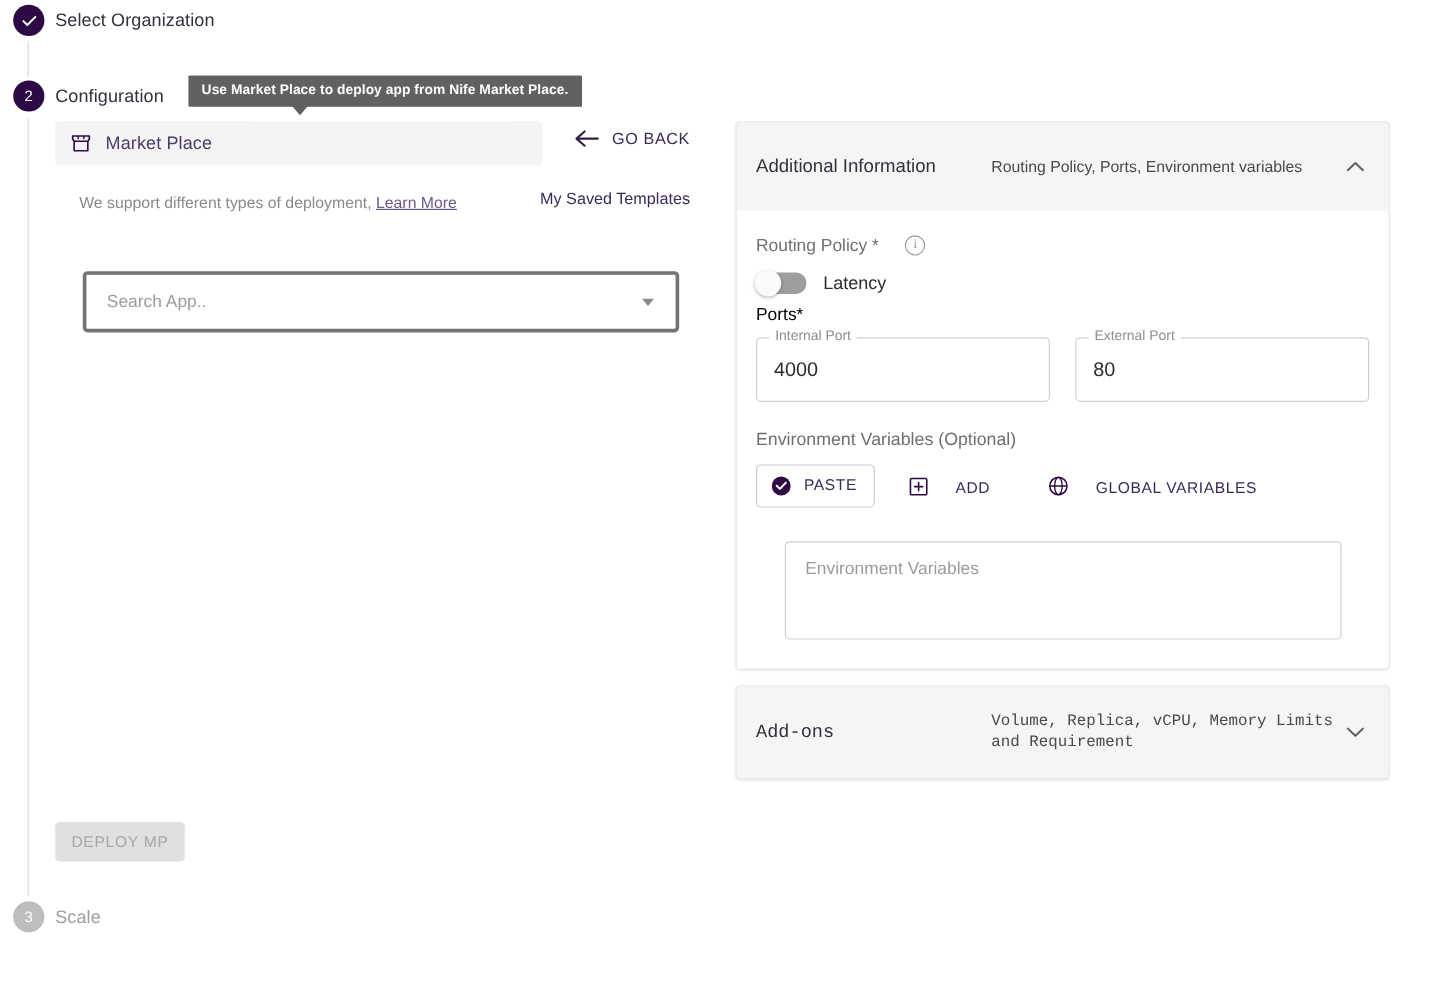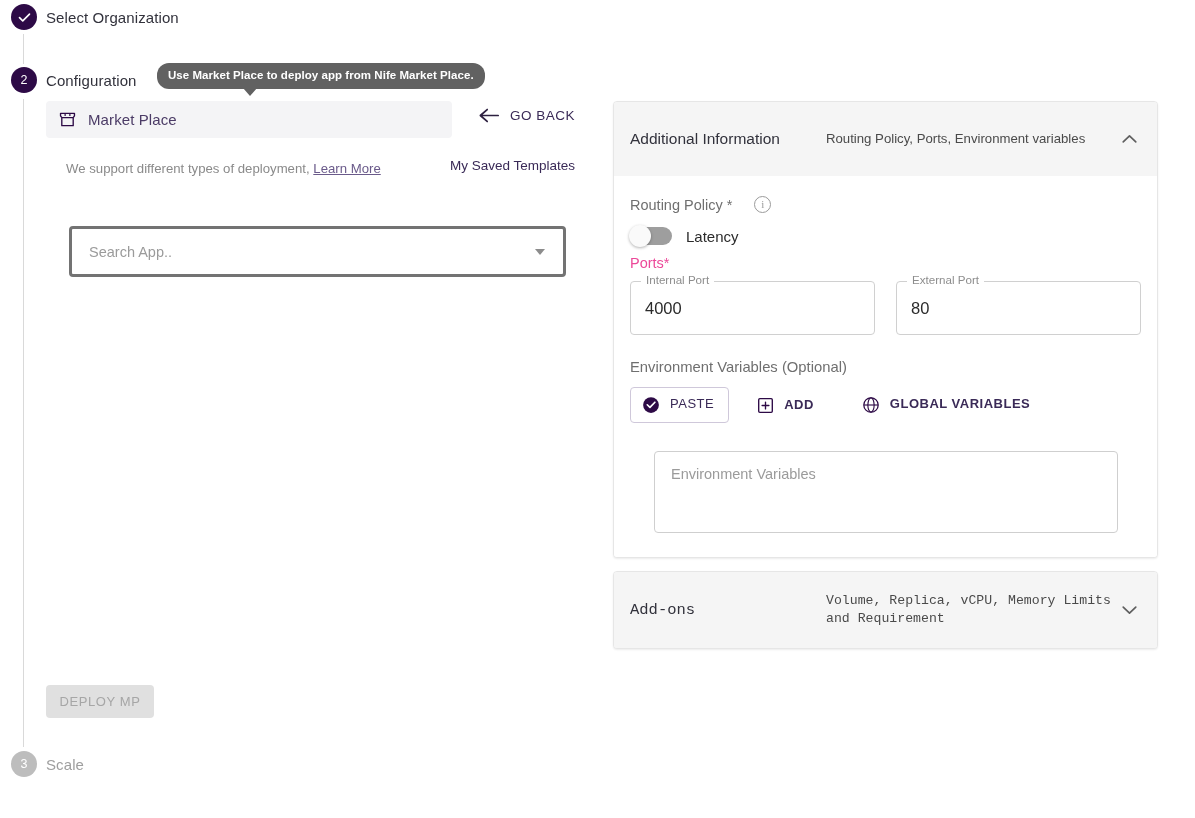--- a/index.html
+++ b/index.html
@@ -52,21 +52,21 @@
   
   .tooltip {
     position: absolute;
     left: 157px; top: 63px;
     background: #616161;
     color: #ffffff;
     font-size: 11.5px;
     font-weight: 700;
     letter-spacing: .05px;
     padding: 6px 11px 7px;
-    border-radius: 12px;
+    border-radius: 1px;
     white-space: nowrap;
     line-height: 1.1;
   }
   .tooltip .arrow {
     position: absolute;
     left: 86px; bottom: -7px;
     width: 0; height: 0;
     border-left: 7px solid transparent;
     border-right: 7px solid transparent;
     border-top: 8px solid #616161;
@@ -229,21 +229,21 @@
   .switch .knob {
     position: absolute;
     left: -1px; top: -2px;
     width: 22px; height: 22px;
     border-radius: 50%;
     background: #fafafa;
     box-shadow: 0 1px 3px rgba(0,0,0,.3);
   }
   .toggle-label { font-size: 15px; color: #2b2b2b; }
 
-  .ports-label { font-size: 14.5px; color: #ec4899; margin-top: 10px; }
+  .ports-label { font-size: 14.5px; color: #000000; margin-top: 10px; }
 
   .ports-row { display: flex; gap: 21px; margin-top: 10px; }
   .tf {
     position: relative;
     flex: 1;
     height: 54px;
     border: 1px solid #d0d0d0;
     border-radius: 4px;
     display: flex; align-items: center;
     padding: 0 14px;
@@ -268,26 +268,26 @@
     border-radius: 4px;
     padding: 8px 14px 8px 11px;
     background: #fff;
     color: #3a2a57;
     font-size: 13px;
     font-weight: 500;
     letter-spacing: .5px;
     font-family: "Liberation Sans", sans-serif;
   }
   .btn-plain {
-    display: flex; align-items: flex-start; gap: 10px;
+    display: flex; align-items: flex-end; gap: 22px;
     background: transparent;
     border: none;
     color: #3a2a57;
     font-size: 13px;
-    font-weight: 700;
+    font-weight: 400;
     letter-spacing: .5px;
     font-family: "Liberation Sans", sans-serif;
     padding: 8px 10px;
   }
   .btn-add  { margin-left: 18px; }
   .btn-glob { margin-left: 28px; }
 
   .env-textarea {
     margin: 28px 0 0 24px;
     width: 464px;

